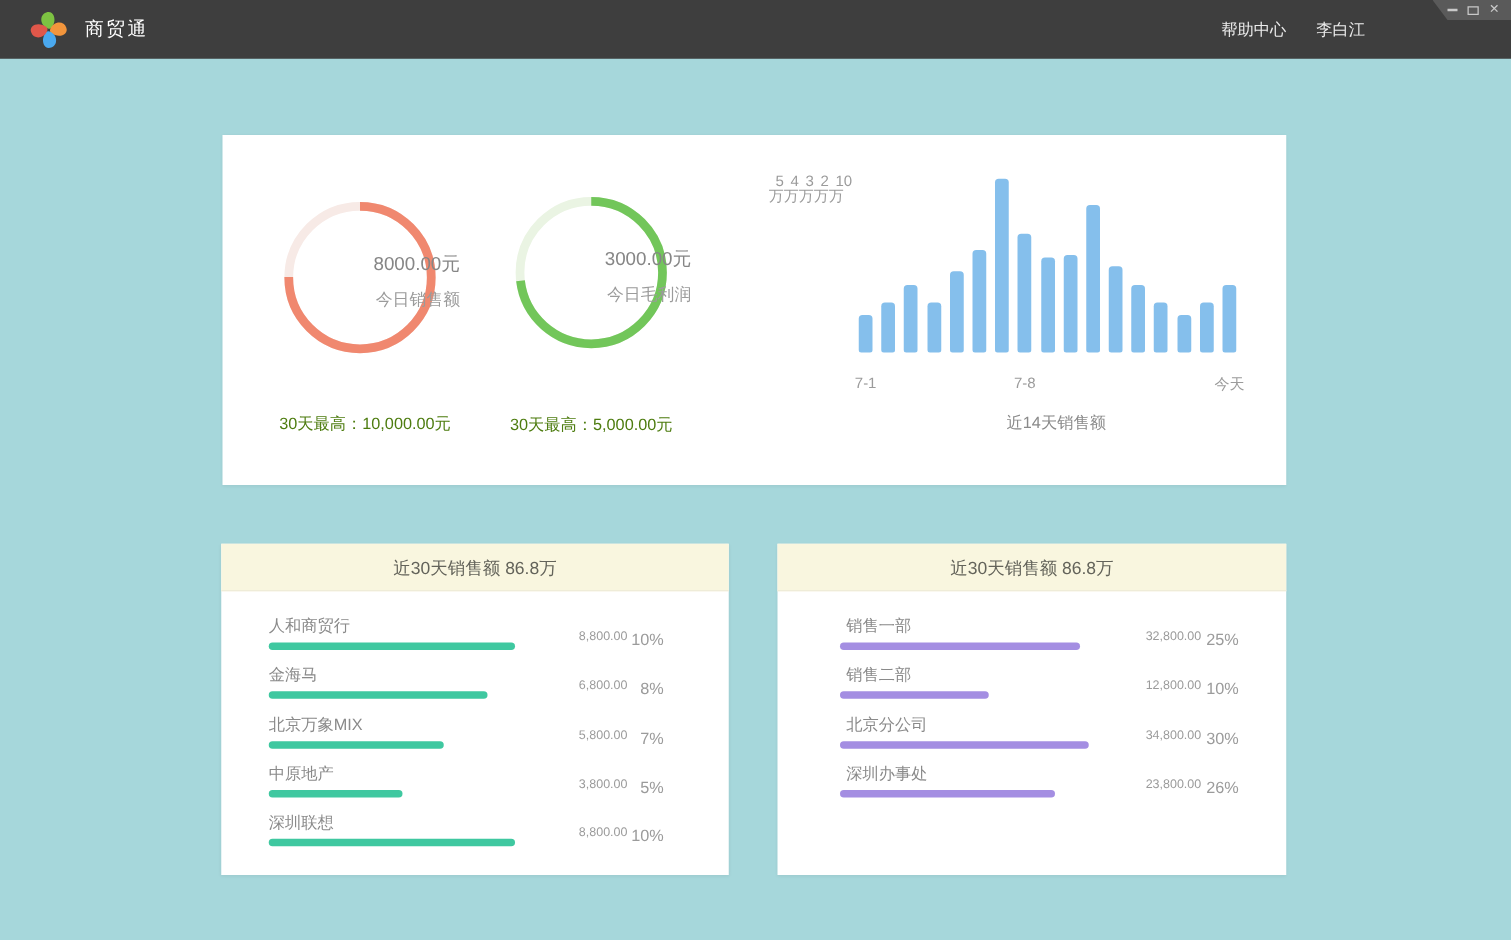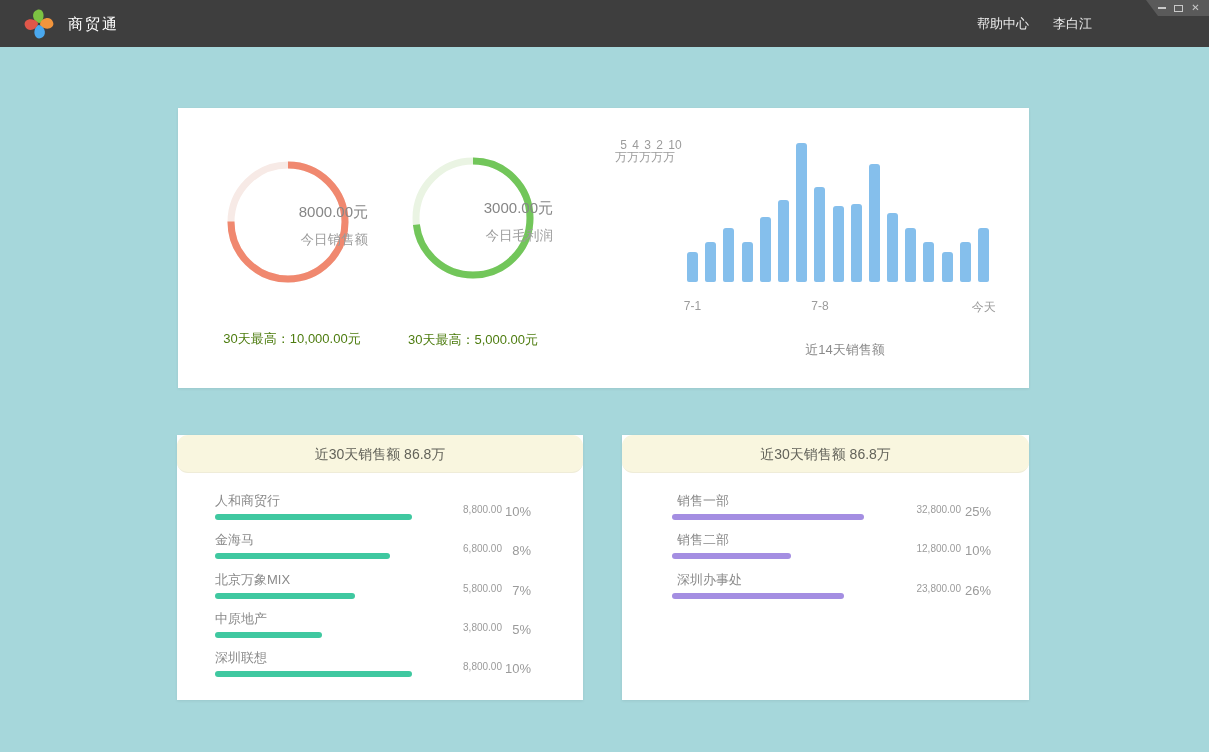--- a/index.html
+++ b/index.html
@@ -37,25 +37,25 @@
   .donut-caption{position:absolute;width:200px;text-align:center;font-size:13px;color:#4d7c0f;}
   .donut1-caption{left:14px;top:222px;}
   .donut2-caption{left:195px;top:223px;}
 
   
   .yticks{position:absolute;left:437px;top:31px;width:45px;height:149px;display:flex;flex-direction:row;justify-content:space-between;}
   .ytick{font-size:12px;color:#9b9b9b;text-align:right;line-height:12px;}
   .bars{position:absolute;left:509px;top:23px;height:151px;display:flex;align-items:flex-end;gap:7.2px;}
   .bar{width:11px;background:var(--bar_blue);border-radius:3px 3px 2px 2px;}
   .xlabel{position:absolute;top:191px;transform:translateX(-50%);font-size:12px;color:#9b9b9b;white-space:nowrap;}
-  .chart-caption{position:absolute;left:567px;top:221px;width:200px;text-align:center;font-size:13px;color:#8a8a8a;margin-top:12px;}
+  .chart-caption{position:absolute;left:567px;top:221px;width:200px;text-align:center;font-size:13px;color:#8a8a8a;}
 
   
   .card-header{height:38px;line-height:38px;text-align:center;background:var(--header_bg);
-    border-bottom:1px solid #efecd8;font-size:14px;color:#63635a;box-sizing:border-box;border-radius:11px;}
+    border-bottom:1px solid #efecd8;font-size:14px;color:#63635a;box-sizing:border-box;}
   .card-body{position:relative;padding-top:16px;}
   .row{position:relative;height:39.3px;}
   .row-label{position:absolute;top:3px;font-size:13px;color:#8a8a8a;}
   .row-bar{position:absolute;top:25px;height:6px;border-radius:3px;}
   .left-card .row-label{left:38px;}
   .left-card .row-bar{left:38px;background:var(--teal_bar);}
   .right-card .row-label{left:55px;}
   .right-card .row-bar{left:50px;background:var(--purple_bar);}
   .row-value{position:absolute;top:15px;width:100px;text-align:right;font-size:10px;color:#9b9b9b;}
   .row-pct{position:absolute;top:15px;width:38px;text-align:right;font-size:13px;color:#9b9b9b;}
@@ -203,20 +203,26 @@
           <span class="row-pct">25%</span>
         </div>
 
         <div class="row">
           <span class="row-label">销售二部</span>
           <span class="row-bar" style="width: 119px;"></span>
           <span class="row-value">12,800.00</span>
           <span class="row-pct">10%</span>
         </div>
 
+        <div class="row">
+          <span class="row-label">北京分公司</span>
+          <span class="row-bar" style="width: 199px;"></span>
+          <span class="row-value">34,800.00</span>
+          <span class="row-pct">30%</span>
+        </div>
 
 
         <div class="row">
           <span class="row-label">深圳办事处</span>
           <span class="row-bar" style="width: 172px;"></span>
           <span class="row-value">23,800.00</span>
           <span class="row-pct">26%</span>
         </div>
       </div>
   </section>

